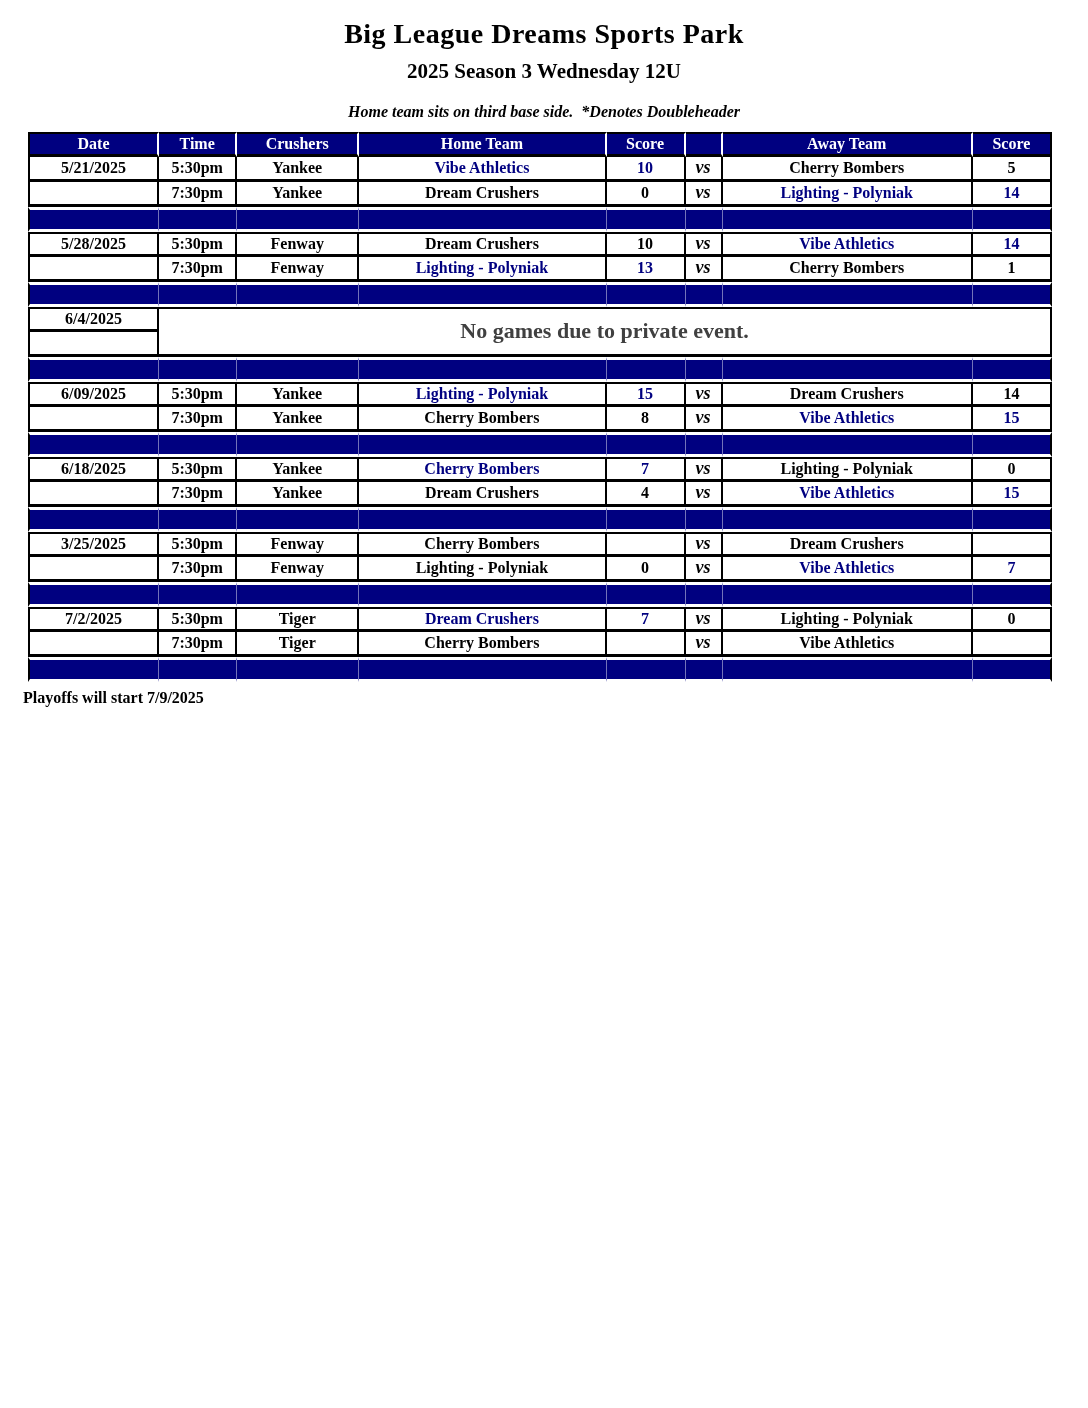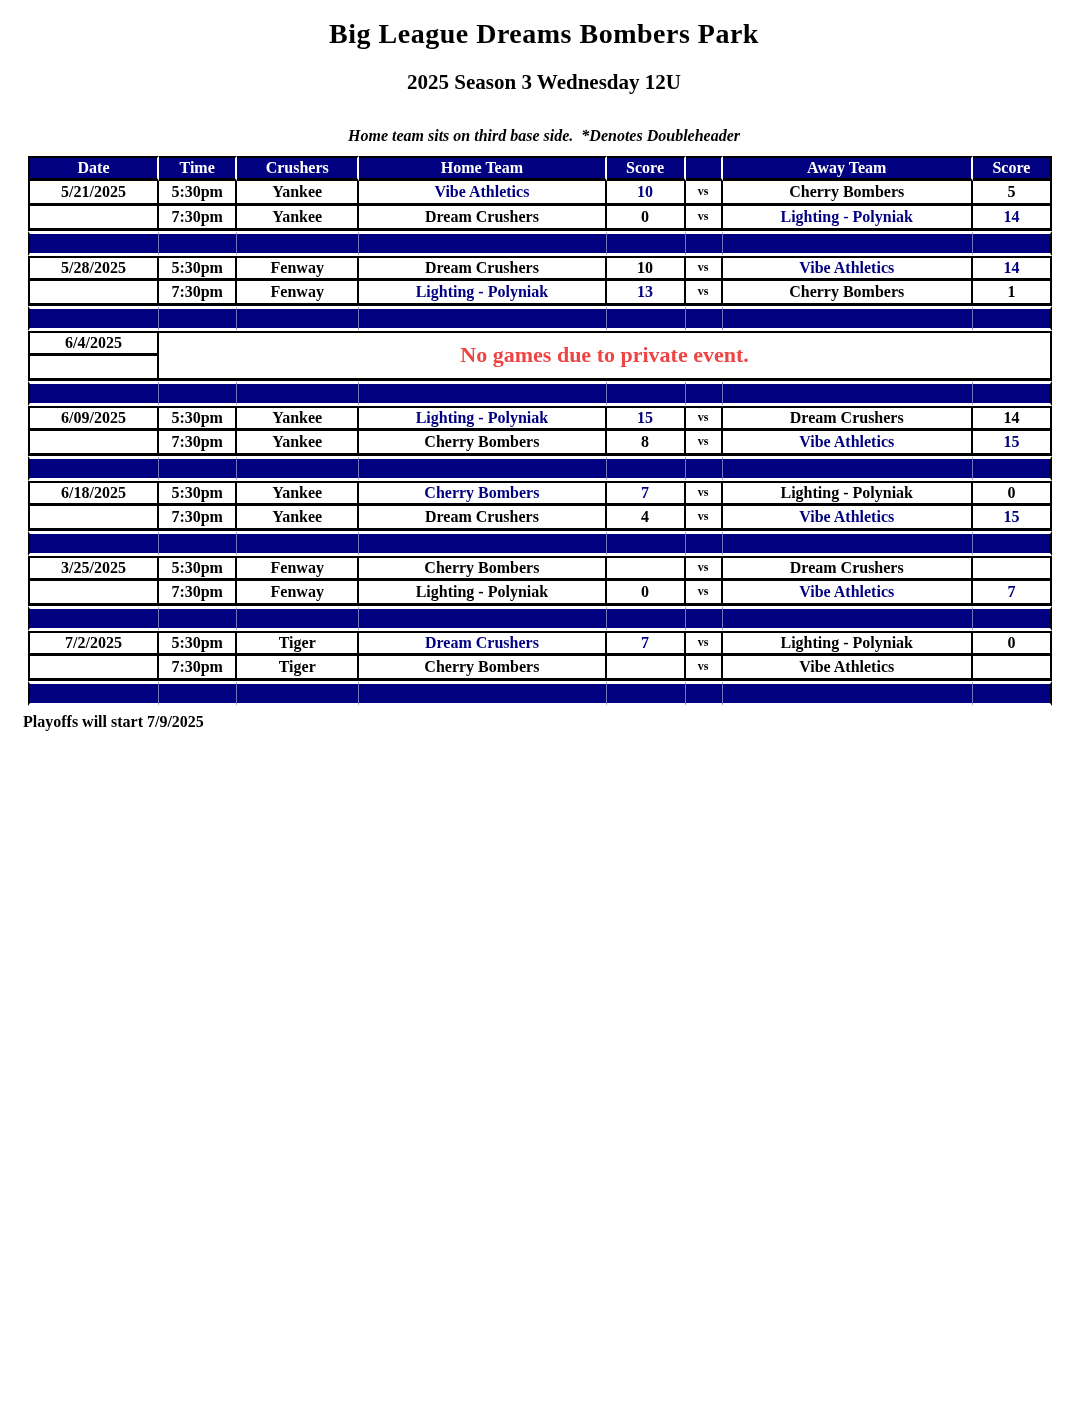--- a/index.html
+++ b/index.html
@@ -13,25 +13,25 @@
   body{
     width:1088px;min-height:1408px;
     font-family:"Liberation Serif","DejaVu Serif",serif;
     color:var(--body-text);
   }
   .page-title{
     text-align:center;font-size:28px;font-weight:bold;
     margin:18px 0 0 0;letter-spacing:0.5px;
   }
   .season-title{
-    text-align:center;font-size:21px;font-weight:bold;margin:20px 0 0 0;
+    text-align:center;font-size:21px;font-weight:bold;margin:9px 0 0 0;
   }
   .info-note{
     text-align:center;font-size:16px;font-weight:bold;font-style:italic;
-    margin:32px 0 0 0;white-space:pre;
+    margin:19px 0 0 0;white-space:pre;
   }
   table.schedule{
     border-collapse:separate;border-spacing:0;table-layout:fixed;
     width:1024px;margin:11px 0 0 28px;
   }
   th,td{
     box-sizing:border-box;height:25px;padding:0 2px;
     text-align:center;vertical-align:middle;
     font-weight:bold;font-size:16px;line-height:1.1;overflow:hidden;
   }
@@ -49,33 +49,33 @@
   tr.game td:first-child{border-left:2px solid #000;}
   tr.game.block-start td{border-top:2px solid #000;margin-left:14px;}
   tr.sep td{
     background:var(--navy);
     border-top:3px solid #fff;border-bottom:3px solid #fff;
     border-right:1px solid rgba(255,255,255,0.45);
   }
   tr.sep td:first-child{border-left:2px solid #000;}
   tr.sep td:last-child{border-right:2px solid #000;}
   td.win{background:var(--yellow);color:var(--winner-text);}
-  td.c-vs{font-size:12px;}
+  td.c-vs{font-style:italic;font-size:18px;}
   td.c-special{
-    background:var(--yellow);color:#ef4444;font-size:22px;height:auto;
+    background:var(--yellow);color:#404040;font-size:22px;height:auto;
   }
   .playoffs-note{
     margin:7px 0 0 23px;font-size:16px;font-weight:bold;
   }
 </style>
 </head>
 <body>
 
 <div>
-  <h1 class="page-title">Big League Dreams Bombers Park</h1>
+  <h1 class="page-title">Big League Dreams Sports Park</h1>
   <h2 class="season-title">2025 Season 3 Wednesday 12U</h2>
   <p class="info-note">Home team sits on third base side.  *Denotes Doubleheader</p>
 
   <table class="schedule">
     <colgroup>
       <col style="width:131px">
         <col style="width:78px">
         <col style="width:122px">
       <col style="width:247px">
         <col style="width:79px">

